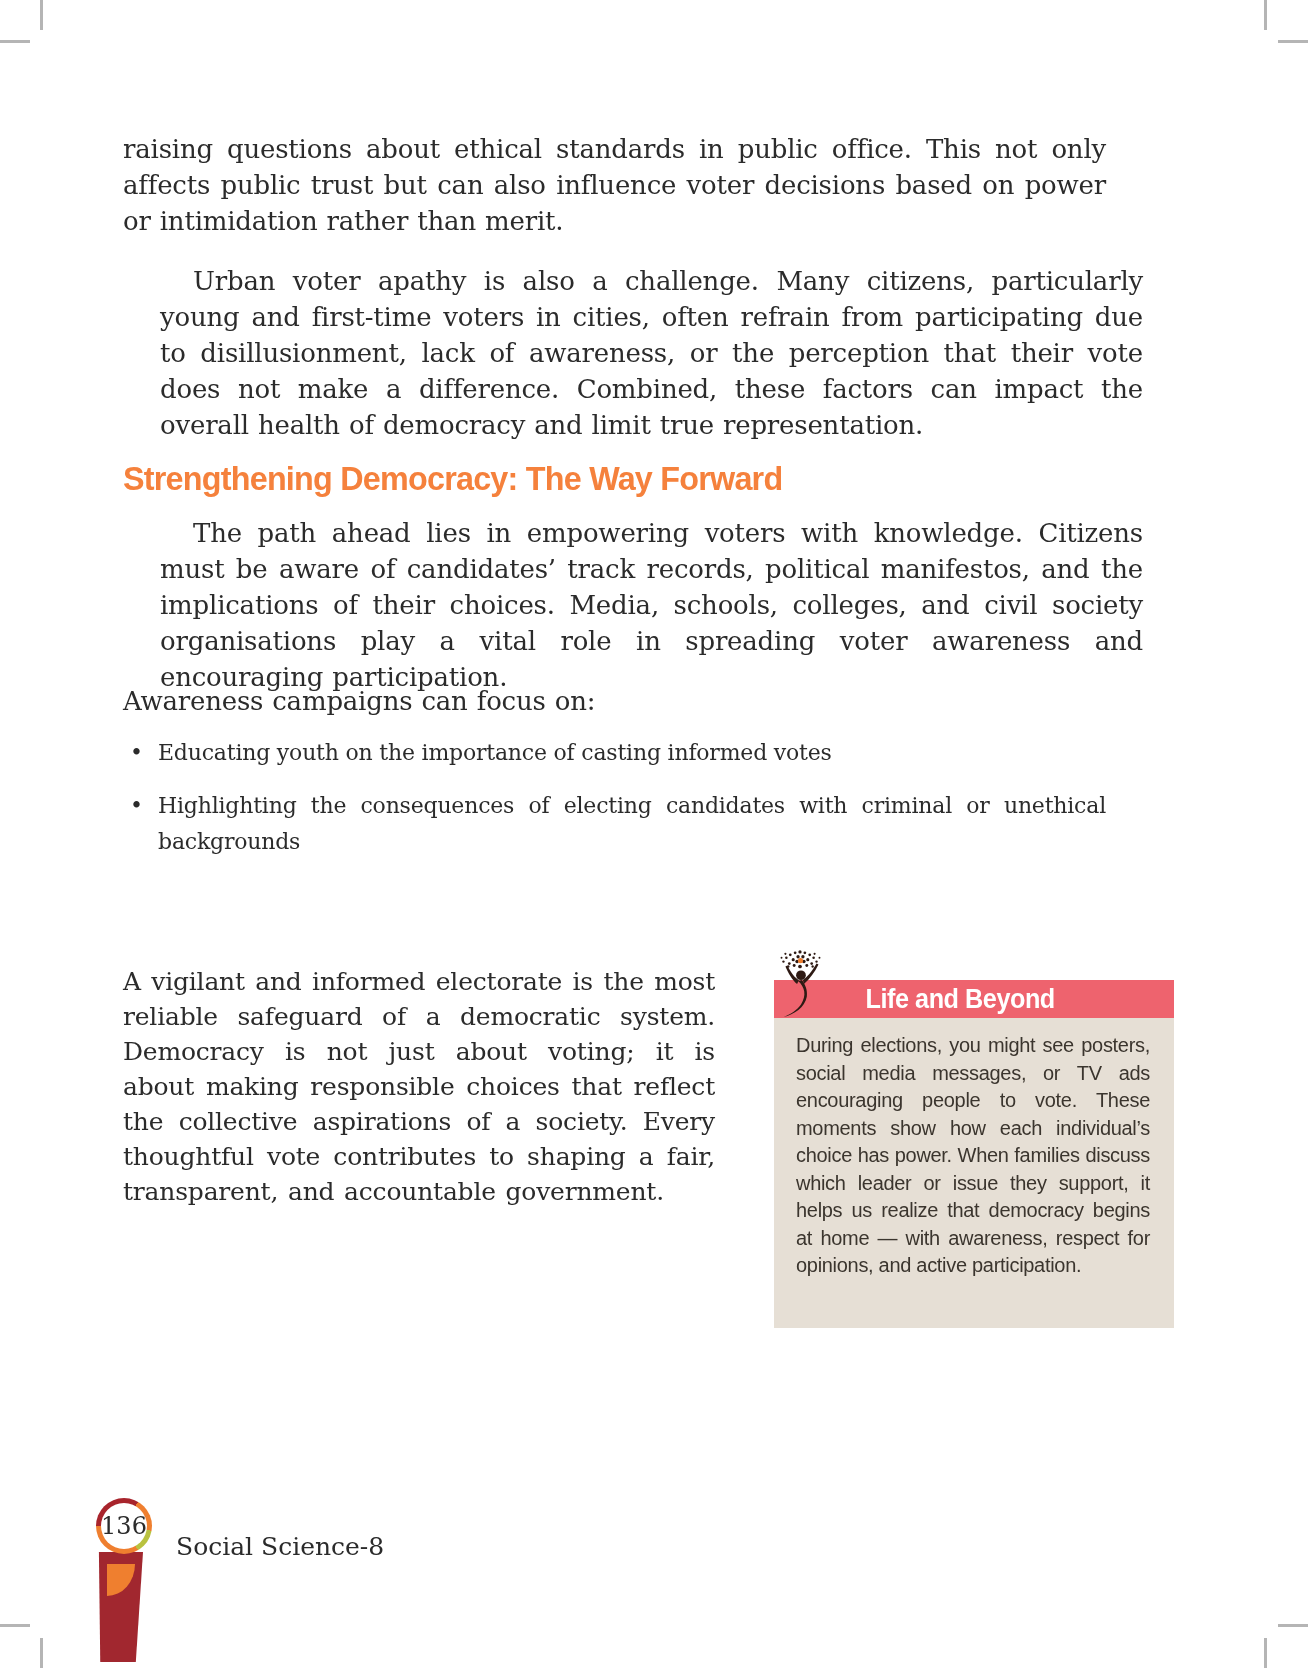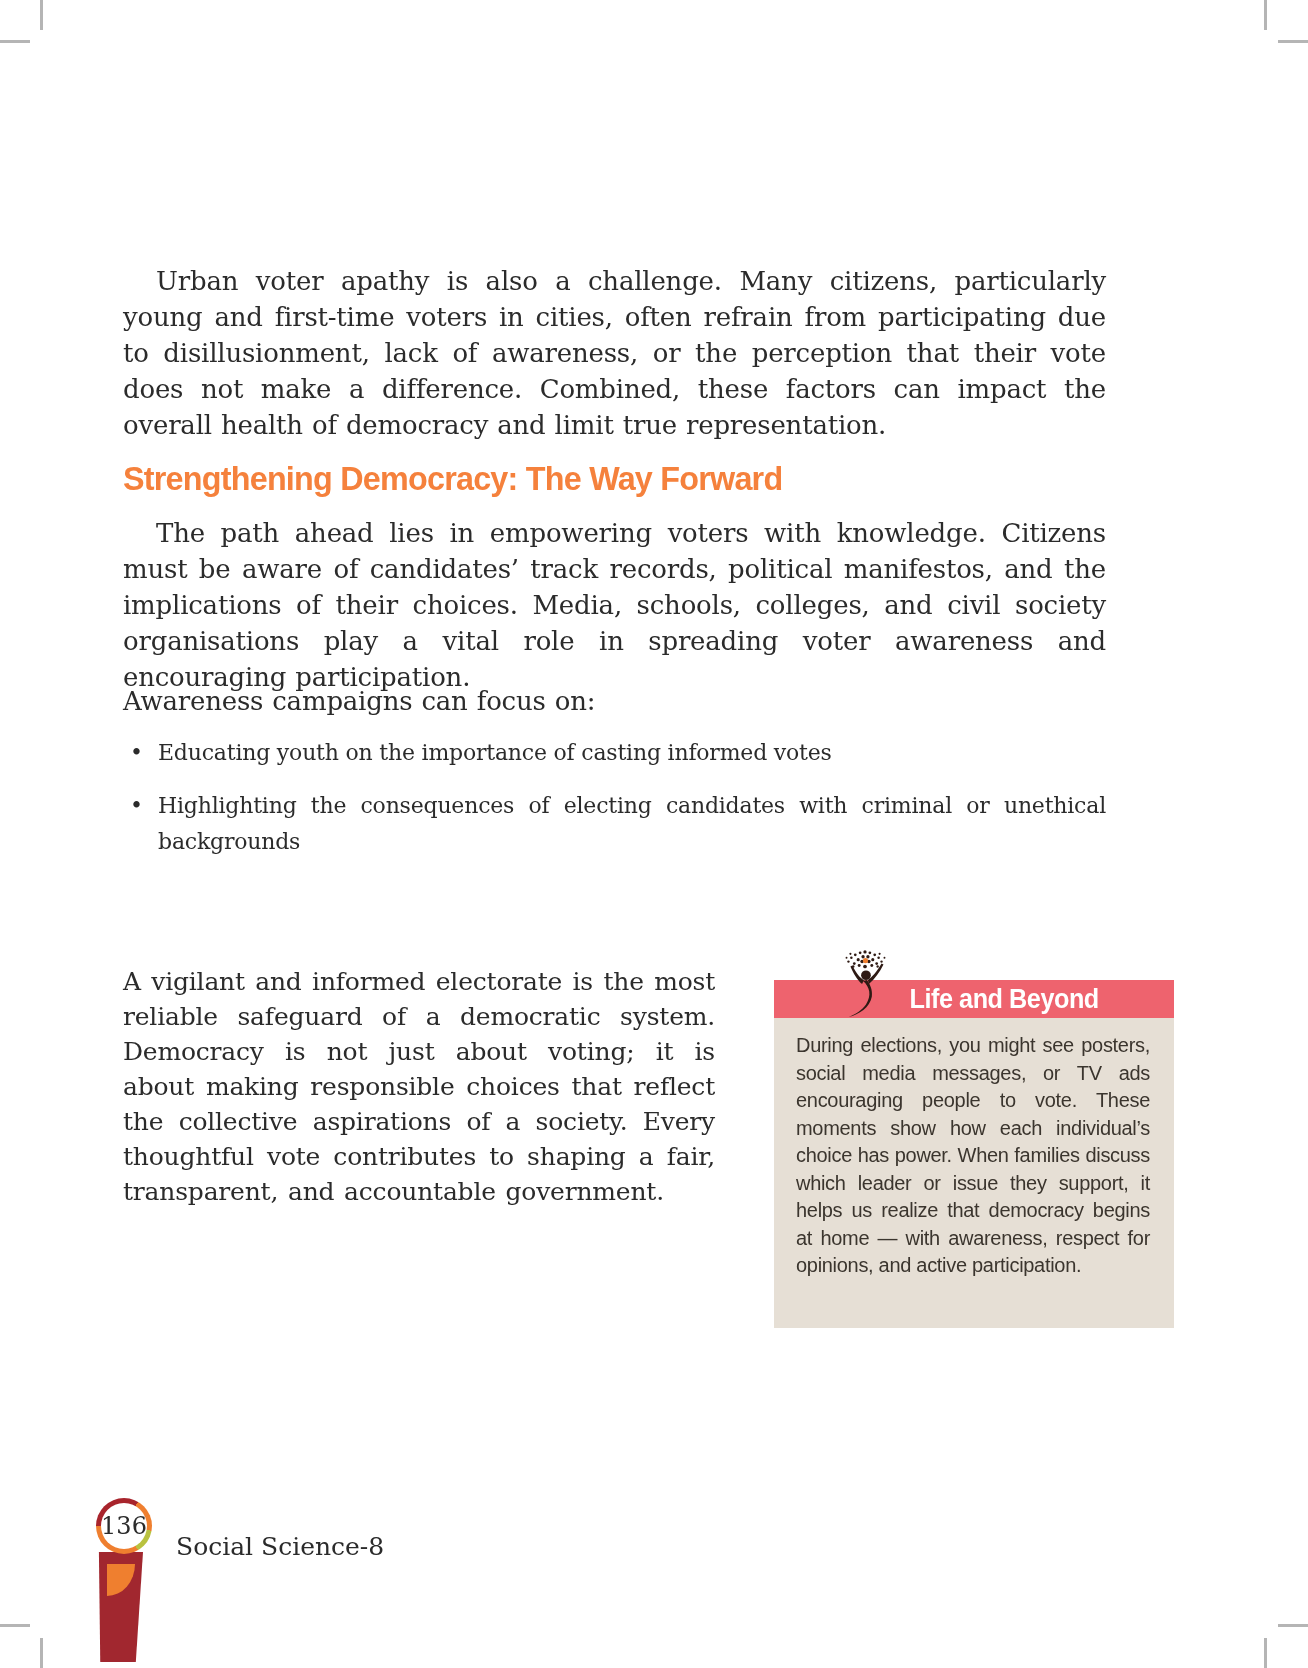--- a/index.html
+++ b/index.html
@@ -27,21 +27,21 @@
 
   
   .block { position: absolute; left: 123px; width: 983px; }
   .para {
     font-size: 26px;
     line-height: 36px;
     text-align: justify;
     letter-spacing: -0.2px;
     word-spacing: 1px;
   }
-  .indent { text-indent: 33px; }
+  .indent { text-indent: 33px; margin-left: 37px; }
   .p1 { top: 131px; }
   .p2 { top: 263px; }
   .heading {
     top: 458px;
     font-family: "Liberation Sans", sans-serif;
     font-weight: 700;
     font-size: 34px;
     line-height: 40px;
     color: #f5813c;
     letter-spacing: -0.8px;
@@ -80,21 +80,21 @@
   }
 
   
   .lab-box { position: absolute; left: 774px; top: 980px; width: 400px; }
   .lab-header {
     position: relative;
     height: 38px;
     background: #ee636e;
     display: flex;
     align-items: center;
-    justify-content: center;
+    gap: 21px;
   }
   .lab-icon {
     flex: 0 0 auto;
     width: 52px;
     height: 72px;
     margin-top: -30px;
     margin-right: 8px;
   }
   .lab-title {
     font-family: "Liberation Sans", sans-serif;
@@ -178,20 +178,21 @@
 
   <div class="crop v tl-v"></div>
   <div class="crop h tl-h"></div>
   <div class="crop v tr-v"></div>
   <div class="crop h tr-h"></div>
   <div class="crop h bl-h"></div>
   <div class="crop v bl-v"></div>
   <div class="crop h br-h"></div>
   <div class="crop v br-v"></div>
 
+  <div class="block para p1">raising questions about ethical standards in public office. This not only affects public trust but can also influence voter decisions based on power or intimidation rather than merit.</div>
   <div class="block para indent p2">Urban voter apathy is also a challenge. Many citizens, particularly young and first-time voters in cities, often refrain from participating due to disillusionment, lack of awareness, or the perception that their vote does not make a difference. Combined, these factors can impact the overall health of democracy and limit true representation.</div>
   <div class="block heading">Strengthening Democracy: The Way Forward</div>
   <div class="block para indent p3">The path ahead lies in empowering voters with knowledge. Citizens must be aware of candidates’ track records, political manifestos, and the implications of their choices. Media, schools, colleges, and civil society organisations play a vital role in spreading voter awareness and encouraging participation.</div>
   <div class="block para p4">Awareness campaigns can focus on:</div>
 
   <div class="block bullets">
     <div class="bullet-item">
       <span>Educating youth on the importance of casting informed votes</span>
     </div>
     <div class="bullet-item">

